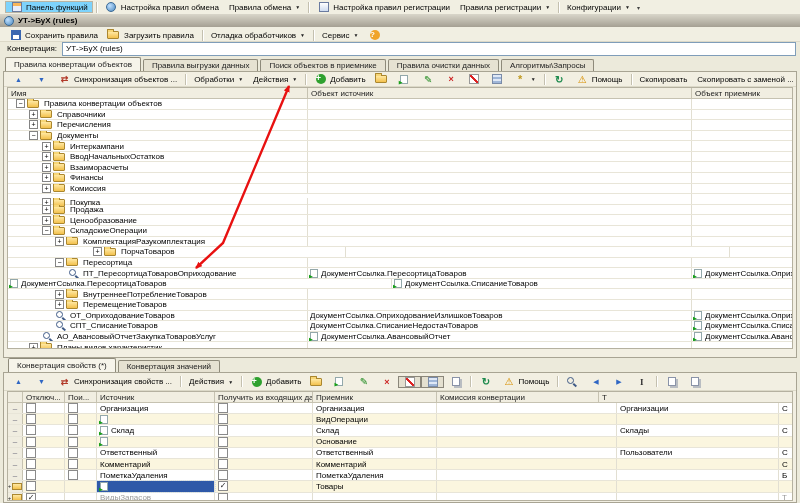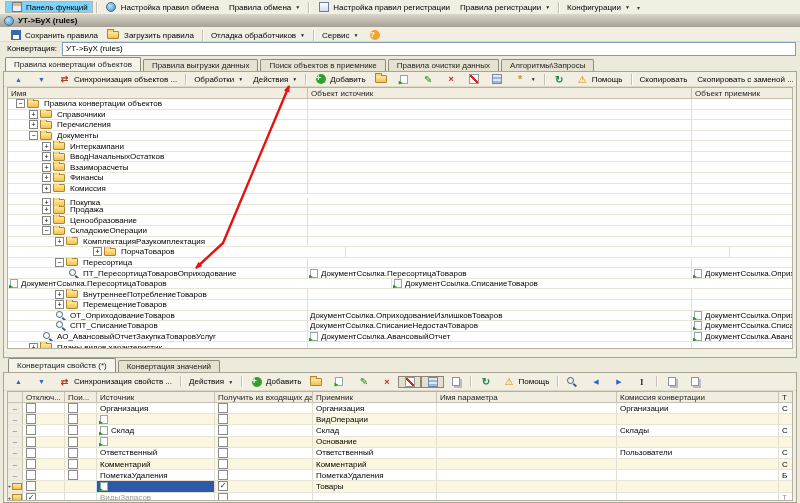--- a/index.html
+++ b/index.html
@@ -630,21 +630,20 @@
         </span>
       </div>
     <div id="propgrid">
       <div class="ghead" id="prophead">
           <span class="gh rowhead"></span>
           <span class="gh c-off">Отключ...</span>
           <span class="gh c-poi">Пои...</span>
           <span class="gh c-src">Источник</span>
           <span class="gh c-inc">Получить из входящих данных</span>
           <span class="gh c-dst">Приемник</span>
-          <span class="gh c-par">Имя параметра</span>
           <span class="gh c-rule">Комиссия конвертации</span>
           <span class="gh c-type">Т</span>
         </div>
       <div id="proprows">
           <div class="prow">
             <div class="pc rowhead">
               <span class="dashic">–</span>
             </div>
             <div class="pc c-off">
               <span class="chk"></span>

